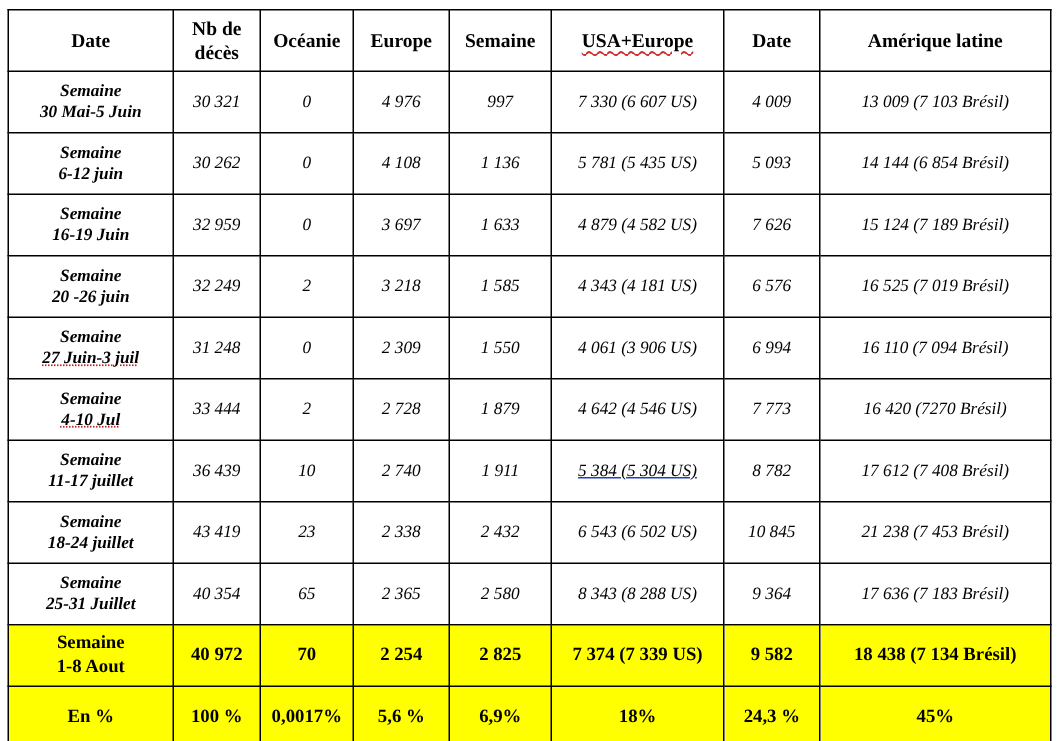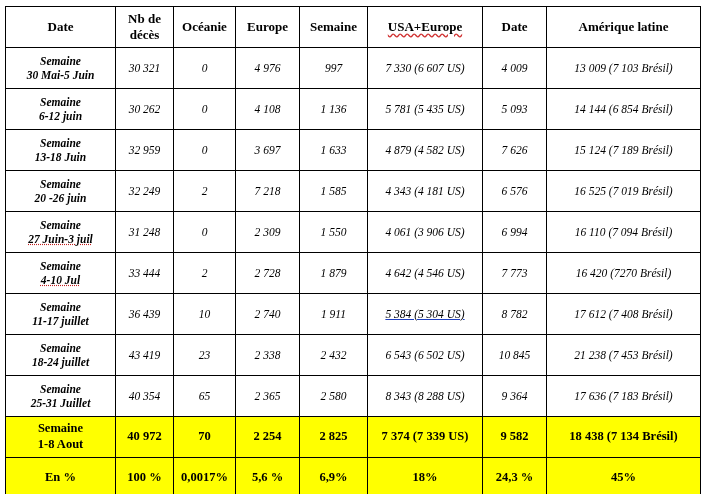--- a/index.html
+++ b/index.html
@@ -141,39 +141,39 @@
         <td class="val">4 108</td>
         <td class="val">1 136</td>
         <td class="val nowrap">5 781 (5 435 US)</td>
         <td class="val">5 093</td>
         <td class="val nowrap">14 144 (6 854 Brésil)</td>
       </tr>
 
       <tr>
         <td class="label">
           <div>Semaine</div>
-          <div>13-18 Juin</div>
+          <div>16-19 Juin</div>
         </td>
         <td class="val">32 959</td>
         <td class="val">0</td>
         <td class="val">3 697</td>
         <td class="val">1 633</td>
         <td class="val nowrap">4 879 (4 582 US)</td>
         <td class="val">7 626</td>
         <td class="val nowrap">15 124 (7 189 Brésil)</td>
       </tr>
 
       <tr>
         <td class="label">
           <div>Semaine</div>
           <div>20 -26 juin</div>
         </td>
         <td class="val">32 249</td>
         <td class="val">2</td>
-        <td class="val">7 218</td>
+        <td class="val">3 218</td>
         <td class="val">1 585</td>
         <td class="val nowrap">4 343 (4 181 US)</td>
         <td class="val">6 576</td>
         <td class="val nowrap">16 525 (7 019 Brésil)</td>
       </tr>
 
       <tr>
         <td class="label">
           <div>Semaine</div>
           <div class="u-dotted">27 Juin-3 juil</div>

